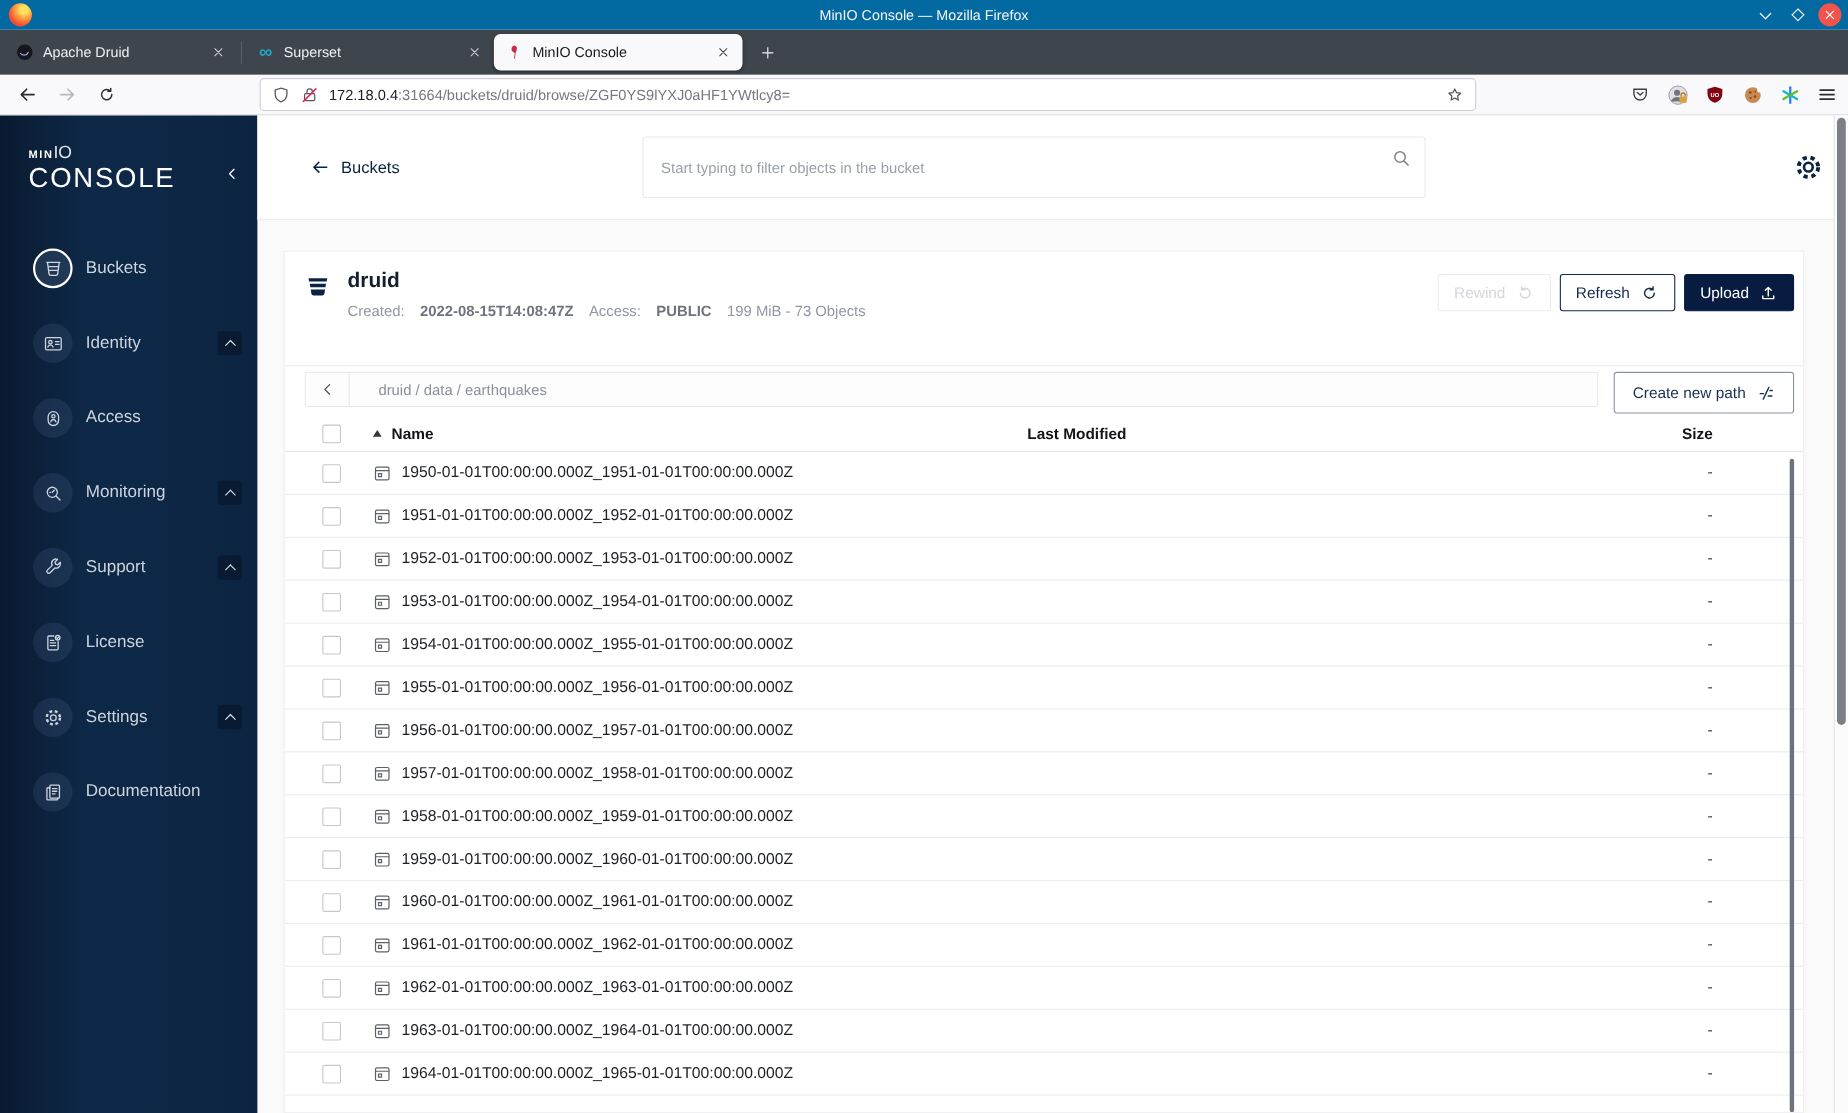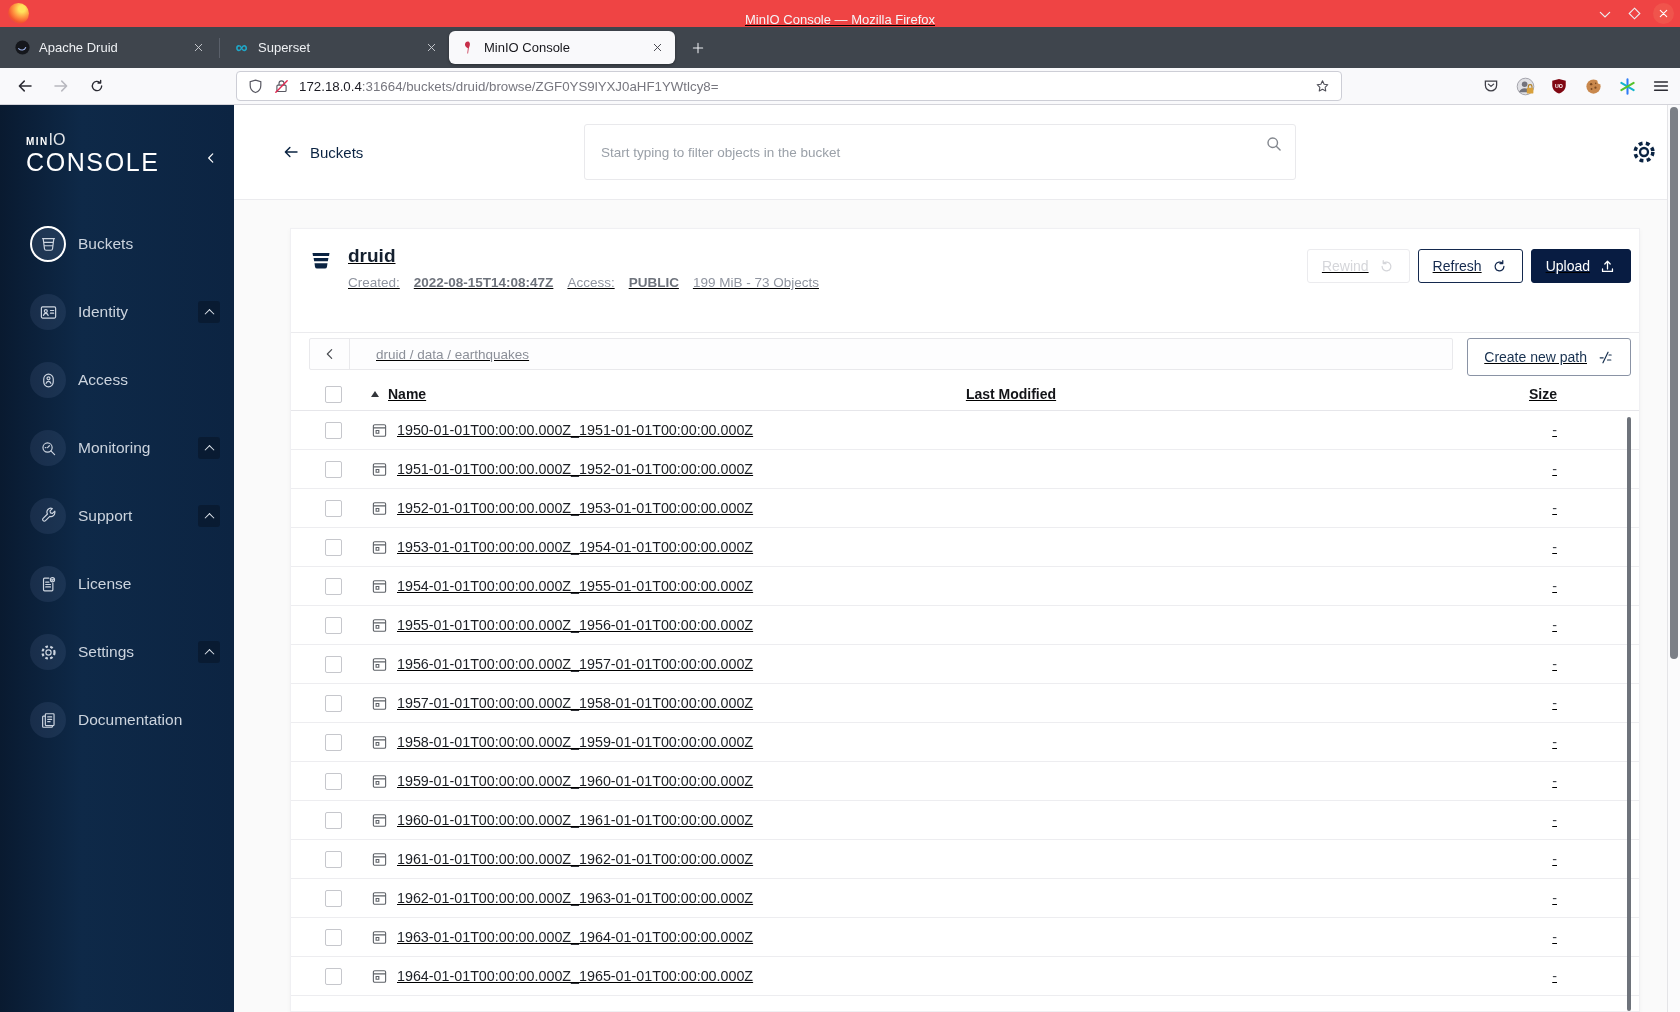--- a/index.html
+++ b/index.html
@@ -1,21 +1,21 @@
 <!DOCTYPE html>
 <html><head>
 <meta charset="utf-8">
 <style>
   * { box-sizing: border-box; margin: 0; padding: 0; }
   html,body { width:1680px; height:1012px; overflow:hidden; background:#fafafa;
     font-family:"Liberation Sans", sans-serif; }
   svg { display:block; }
 
   
-  .titlebar { height:27px; background:#ef4444; position:relative; display:flex; align-items:flex-end;text-decoration:underline; }
+  .titlebar { height:27px; background:#0369a1; position:relative; display:flex; align-items:center; }
   .ff-logo { position:absolute; left:8px; top:3px; width:21px; height:21px; border-radius:50%;
     background: radial-gradient(circle at 66% 28%, #ffe35c 0 16%, #ff9640 42%, #f4542e 66%, #d6356f 92%); }
   .win-title { flex:1; text-align:center; color:#f4f5f7; font-size:13px; }
   .win-controls { position:absolute; right:6px; top:0; height:27px; display:flex; align-items:center; gap:9px; }
   .win-btn { width:20px; height:20px; display:flex; align-items:center; justify-content:center; }
   .close-circle { width:21px; height:21px; border-radius:50%; background:#f0544c; display:flex; align-items:center; justify-content:center; }
 
   .tabbar { height:41px; background:#3f454d; display:flex; align-items:center; padding-left:4px; }
   .tab { height:33px; border-radius:6px; display:flex; align-items:center; padding:0 8px 0 10px; color:#eef0f3; }
   .tab-1 { width:212px; } .tab-2 { width:226px; } .tab-3 { width:226px; }
@@ -64,21 +64,21 @@
   .main-header { height:95px; flex:none; background:#fff; border-bottom:1px solid #ebebee; position:relative; }
   .back-link { position:absolute; left:48px; top:50%; transform:translateY(-50%);
     display:flex; align-items:center; gap:10px; color:#0A2342; font-size:15px; font-weight:500; cursor:pointer; }
   .search-wrap { position:absolute; left:350px; top:50%; transform:translateY(-50%); width:712px; height:56px; }
   .search-wrap input { width:100%; height:100%; border:1px solid #e9e9ec; border-radius:3px; padding:0 44px 0 16px;
     font-size:13.5px; color:#333; outline:none; font-family:"Liberation Sans",sans-serif; }
   .search-wrap input::placeholder { color:#9aa0a8; }
   .search-icon { position:absolute; right:12px; top:10px; }
   .header-gear { position:absolute; right:22px; top:50%; transform:translateY(-50%); cursor:pointer; }
 
-  .content { flex:1; padding:28px 40px 0 56px;text-decoration:underline; }
+  .content { flex:1; padding:28px 40px 0 24px; }
   .card { background:#fff; border:1px solid #f0f0f3; box-shadow:0 2px 5px rgba(0,0,0,.04);
     height:784px; position:relative; overflow:hidden; }
 
   .bucket-head { height:104px; border-bottom:1px solid #ebebee; display:flex; align-items:flex-start; padding:16px 8px 0 18px; }
   .bucket-glyph { margin:4px 15px 0 0; }
   .bh-title { font-size:19px; font-weight:700; color:#15202f; }
   .bh-meta { display:flex; align-items:center; gap:14px; margin-top:8px; font-size:13.5px; color:#9095a0; }
   .bh-meta b { color:#6e737c; font-weight:700; }
   .bh-actions { margin-left:auto; display:flex; gap:8px; margin-top:4px; }
   .btn { height:34px; border-radius:3px; font-size:14px; display:flex; align-items:center; gap:9px;

